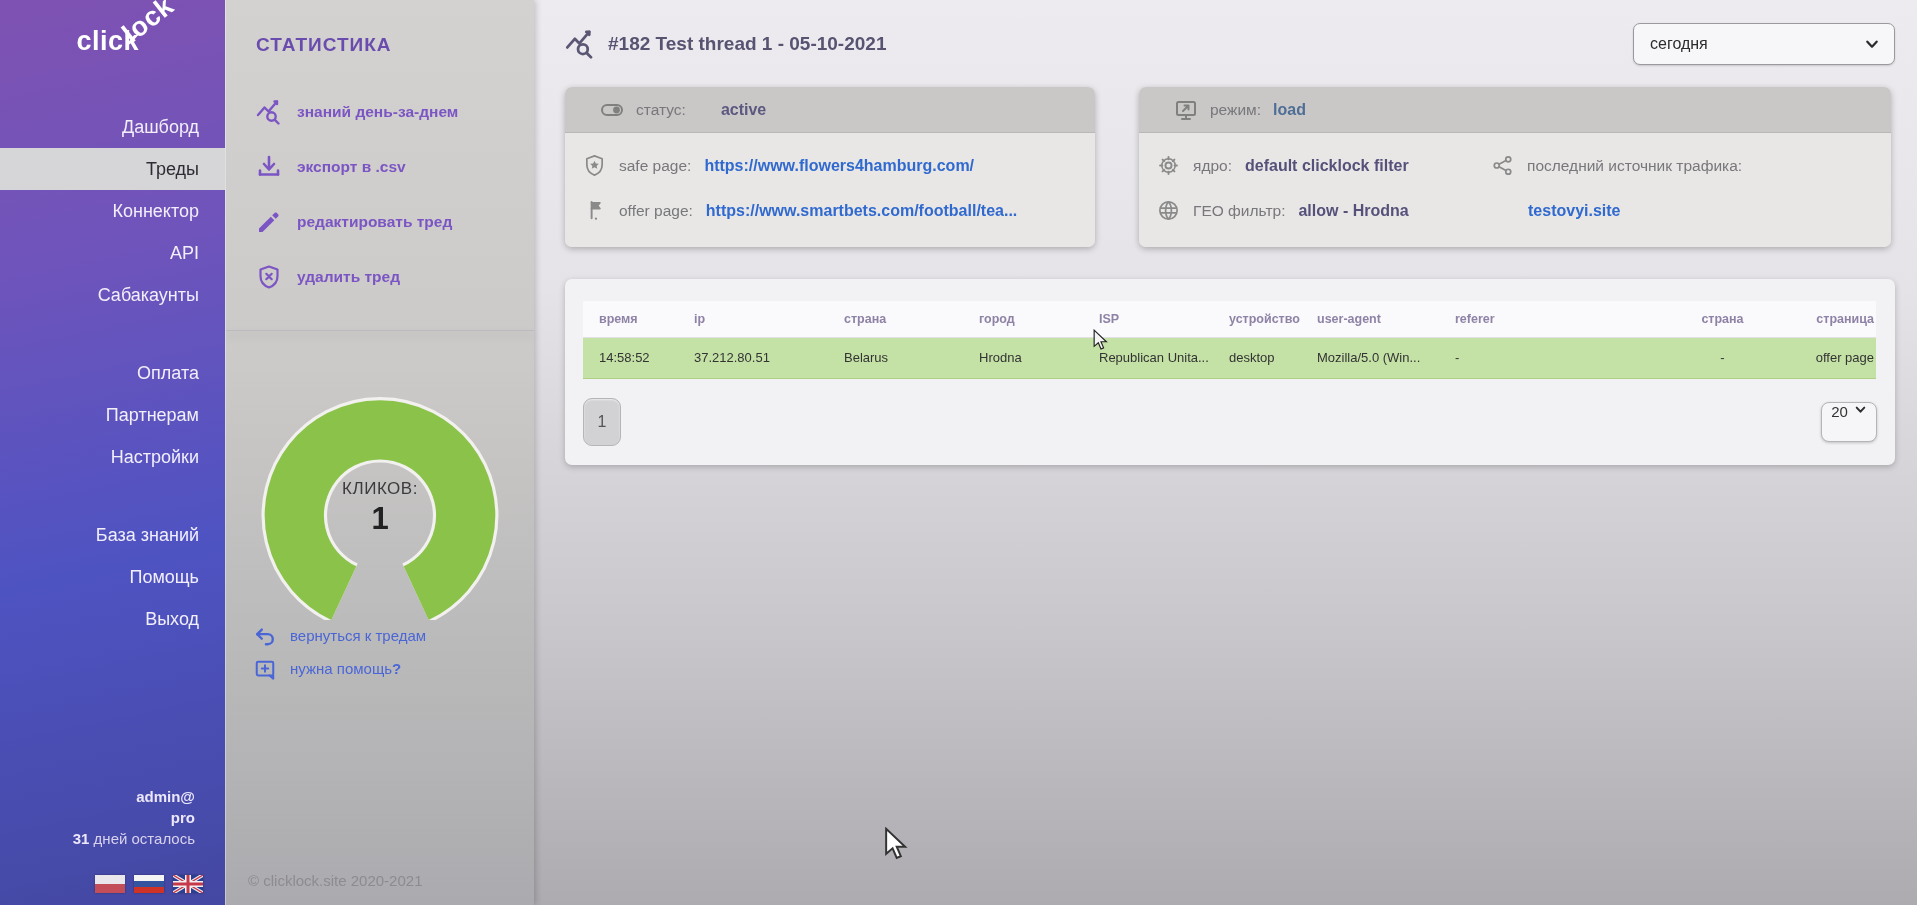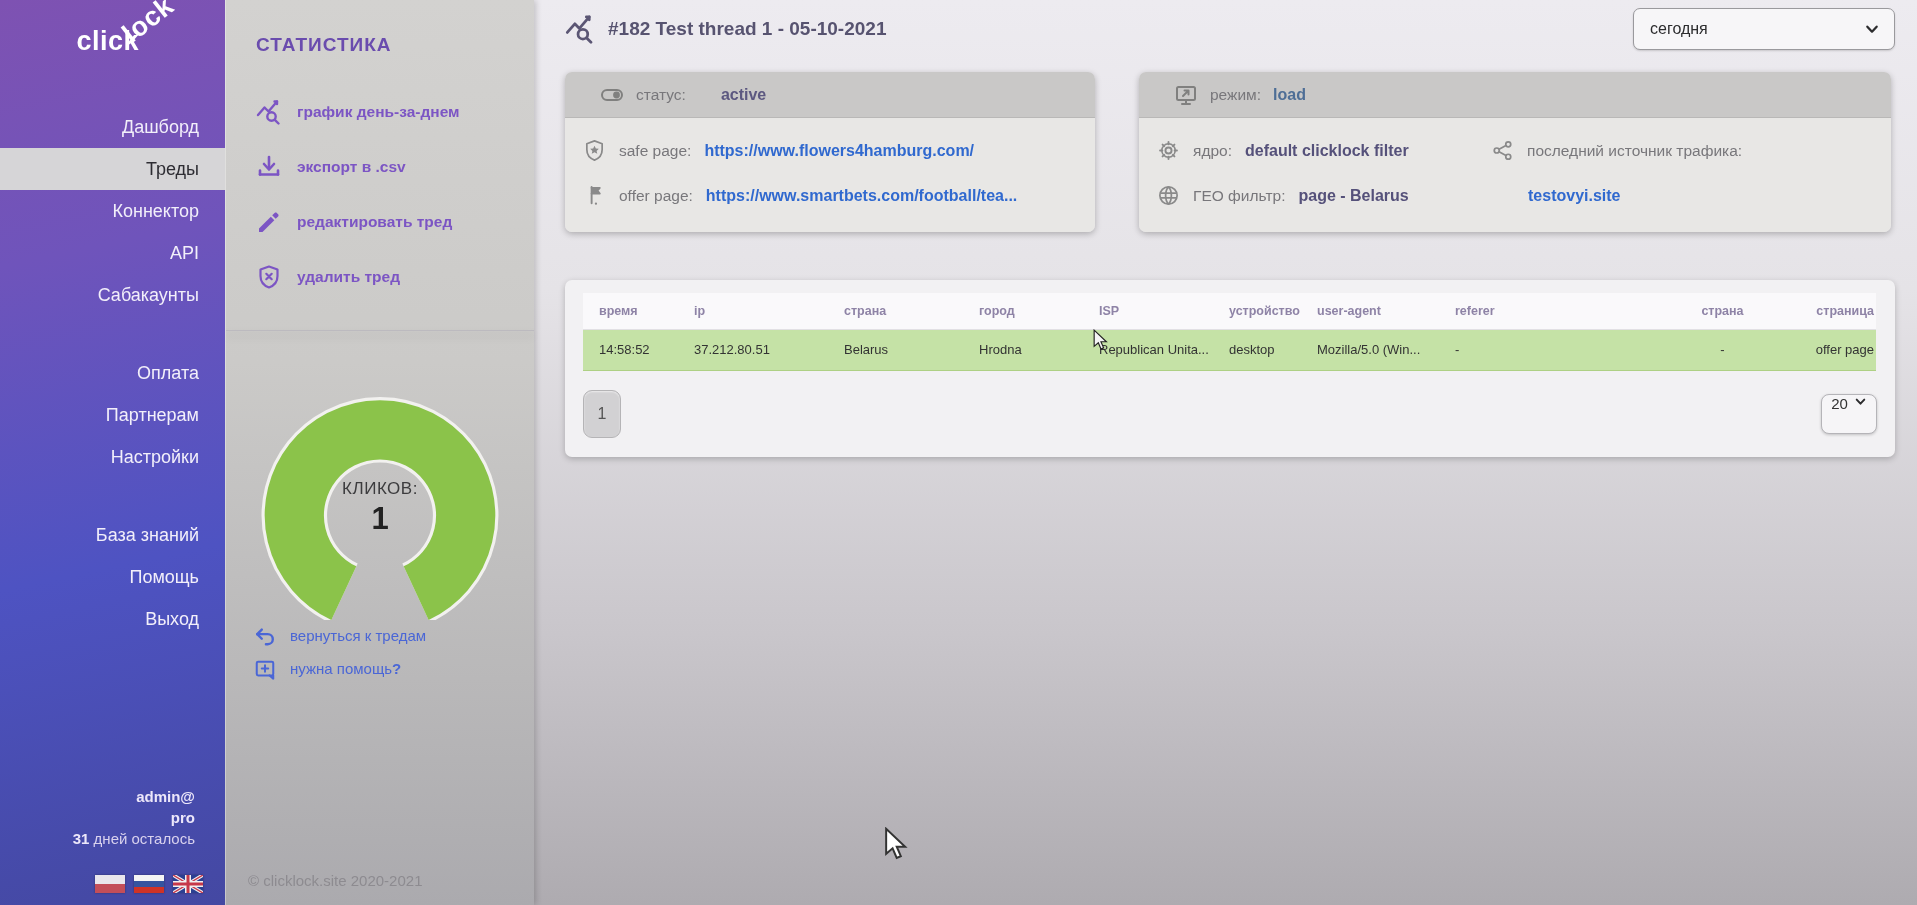--- a/index.html
+++ b/index.html
@@ -34,21 +34,21 @@
   .gauge-label { font-size:17px; color:#3c3c3e; letter-spacing:.5px; }
   .gauge-value { font-size:31px; font-weight:bold; color:#222; margin-top:2px; }
   .stats-links { margin-top:34px; }
   .stats-link { display:flex; align-items:center; gap:14px; padding-left:28px; height:33px; color:#4a66d6; font-size:15px; cursor:pointer; }
   .stats-link svg { width:22px; height:22px; flex:0 0 22px; }
   .stats-link .q { font-weight:bold; }
   .stats-footer { margin-top:auto; padding:0 0 16px 22px; color:#8d8b90; font-size:15px; }
 
   
   .main { flex:1; height:100%; background:linear-gradient(180deg,#edebf0 0%,#e5e3e7 32%,#c9c6cb 70%,#aeabb0 100%); padding:0 22px 0 31px; position:relative; }
-  .main-header { display:flex; align-items:center; padding-top:8px; }
+  .main-header { display:flex; align-items:center; padding-top:23px; }
   .title-wrap { display:flex; align-items:center; gap:13px; color:#575370; }
   .title-wrap svg { width:30px; height:30px; color:#5b5674; }
   .page-title { font-size:19px; font-weight:bold; }
   .period-select { margin-left:auto; width:262px; height:42px; background:#f7f6f8; border:1px solid #9a999d; border-radius:7px; display:flex; align-items:center; padding:0 14px 0 16px; font-size:16px; color:#2c2c2e; cursor:pointer; box-shadow:0 1px 2px rgba(0,0,0,.15);gap:20px; }
   .period-select svg { margin-left:auto; width:16px; height:16px; color:#2c2c2e; }
 
   .cards { display:flex; gap:44px; margin-top:22px; }
   .card { border-radius:7px; box-shadow:0 2px 6px rgba(0,0,0,.25); overflow:hidden; }
   .card-1 { width:530px; }
   .card-2 { width:752px; }
@@ -63,21 +63,21 @@
   .card-row svg { width:23px; height:23px; color:#8a8a8a; flex:0 0 23px; }
   .card-label { font-size:15.5px; color:#78777b; white-space:nowrap; }
   .card-link { font-size:16px; font-weight:bold; color:#3069cf; cursor:pointer; white-space:nowrap; overflow:hidden; text-overflow:ellipsis; }
   .card-value { font-size:16px; font-weight:bold; color:#55517a; white-space:nowrap; }
   .card2-cols { display:flex; }
   .card2-left { width:330px; }
   .card2-right { flex:1; padding-left:4px; }
   .src-link-row { padding-left:37px; height:45px; display:flex; align-items:center; }
 
   
-  .table-panel { margin-top:48px; background:#f2f1f3; border-radius:7px; box-shadow:0 2px 6px rgba(0,0,0,.22); padding:13px 18px 18px 18px; width:1330px; }
+  .table-panel { margin-top:32px; background:#f2f1f3; border-radius:7px; box-shadow:0 2px 6px rgba(0,0,0,.22); padding:22px 18px 18px 18px; width:1330px; }
   table { border-collapse:collapse; table-layout:fixed; width:1293px; }
   thead th { background:#faf9fb; color:#8e83a6; font-size:12.5px; font-weight:bold; text-align:left; height:36px; padding:0 0 0 16px; border-bottom:1px solid #e2e0e4; }
   tbody td { background:#c5e2a6; color:#333; font-size:13px; height:41px; padding:0 0 0 16px; border-bottom:1px solid #aed084; white-space:nowrap; overflow:hidden; }
   th.c-filter, td.c-filter { text-align:center; padding:0; }
   th.c-page, td.c-page { text-align:right; padding:0 2px 0 0; }
   .pager { display:flex; align-items:center; margin-top:18px; height:50px; }
   .page-btn { width:38px; height:48px; border-radius:9px; background:#d2d1d3; border:1px solid #b5b4b6; color:#555; font-size:16px; display:flex; align-items:center; justify-content:center; cursor:pointer; box-shadow:inset 0 1px 2px rgba(255,255,255,.6); }
   .size-select { margin-left:auto; width:56px; height:40px; border-radius:8px; background:#f6f5f7; border:1px solid #b5b4b8; box-shadow:0 1px 3px rgba(0,0,0,.2); display:flex; align-items:flex-start; justify-content:center; gap:6px; font-size:15px; color:#333; cursor:pointer; }
   .size-select svg { width:13px; height:13px; color:#2c2c2e; }
 
@@ -136,21 +136,21 @@
   <div class="stats">
     <div class="stats-title">СТАТИСТИКА</div>
     <div class="stats-menu">
       <div class="stats-menu-item">
         <svg viewBox="0 0 26 26" fill="none" stroke="currentColor" stroke-width="2.4" stroke-linecap="round" stroke-linejoin="round">
           <path d="M2 16 L8.5 8.5 L12.5 12.5 L21 2.5"></path>
             <path d="M18.5 2.5 H21 V5"></path>
           <circle cx="15.5" cy="17.5" r="4.2"></circle>
             <path d="M18.8 20.8 L22.5 24.5"></path>
         </svg>
-        <span>график день-за-днем</span>
+        <span>знаний день-за-днем</span>
       </div>
       <div class="stats-menu-item">
         <svg viewBox="0 0 26 26" fill="none" stroke="currentColor" stroke-width="2.6" stroke-linecap="round" stroke-linejoin="round">
           <path d="M13 3 V14"></path>
             <path d="M8 10 L13 15.5 L18 10"></path>
             <path d="M4 20.5 H22"></path>
             <path d="M4 16.5 V20.5 M22 16.5 V20.5"></path>
         </svg>
         <span>экспорт в .csv</span>
       </div>
@@ -274,21 +274,21 @@
                 </svg>
                 <span class="card-label">ядро:</span>
                 <span class="card-value">default clicklock filter</span>
               </div>
               <div class="card-row">
                 <svg viewBox="0 0 24 24" fill="none" stroke="currentColor" stroke-width="1.8">
                   <circle cx="12" cy="12" r="9"></circle>
                   <path d="M12 3 C8 7 8 17 12 21 M12 3 C16 7 16 17 12 21 M3.5 9.5 H20.5 M3.5 14.5 H20.5"></path>
                 </svg>
                 <span class="card-label">ГЕО фильтр:</span>
-                <span class="card-value">page - Belarus</span>
+                <span class="card-value">allow - Hrodna</span>
               </div>
             </div>
             <div class="card2-right">
               <div class="card-row">
                 <svg viewBox="0 0 24 24" fill="none" stroke="currentColor" stroke-width="1.8">
                   <circle cx="18" cy="5.5" r="2.6"></circle>
                     <circle cx="6" cy="12" r="2.6"></circle>
                     <circle cx="18" cy="18.5" r="2.6"></circle>
                   <path d="M8.4 10.8 L15.6 6.8 M8.4 13.2 L15.6 17.2"></path>
                 </svg>

